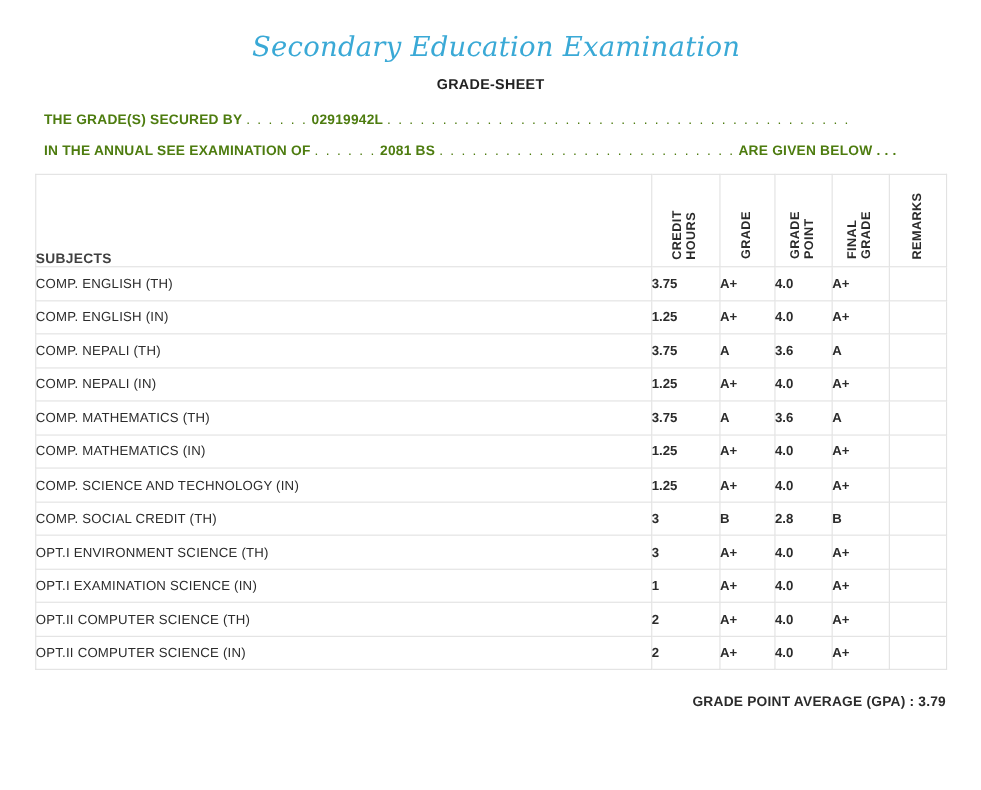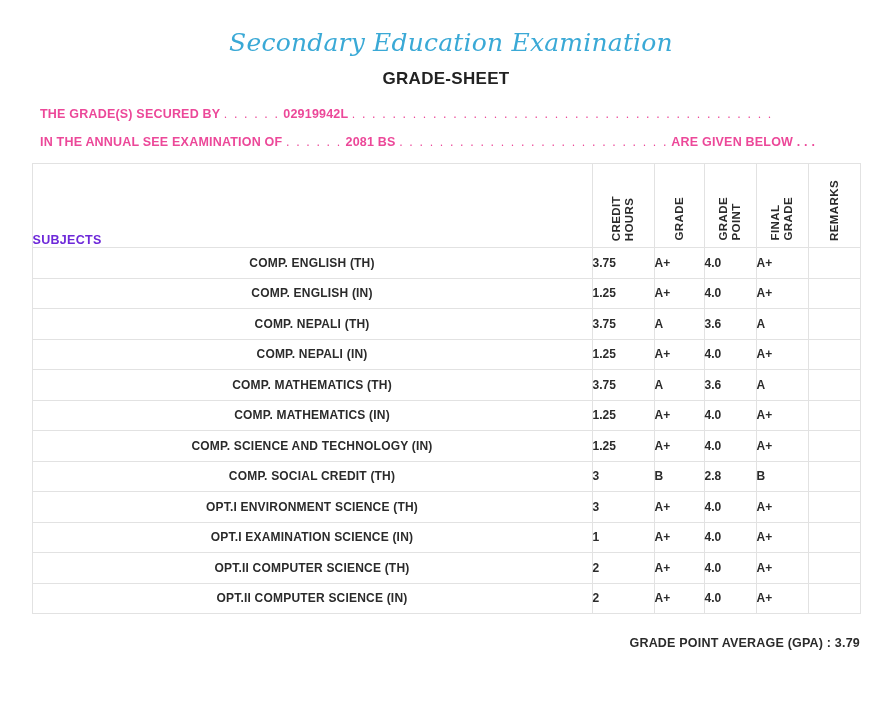--- a/index.html
+++ b/index.html
@@ -25,31 +25,31 @@
     font-style: italic;
     font-size: 25px;
     font-weight: normal;
     letter-spacing: 0.2px;
     padding-top: 28px;
     margin-left: 10px;
   }
   .subtitle {
     text-align: center;
     color: #222222;
-    font-size: 17px;
+    font-size: 13px;
     font-weight: bold;
     letter-spacing: 0.3px;
     margin-top: 12px;
   }
   .info-block {
     margin-top: 18px;
     padding: 0 36px 0 40px;
   }
   .info-line {
-    color: #ec4899;
+    color: #4d7c0f;
     font-size: 12.5px;
     font-weight: bold;
     letter-spacing: 0.2px;
     margin-bottom: 14px;
     white-space: nowrap;
     overflow: hidden;
   }
   .info-line .dots { letter-spacing: 1.6px; font-weight: normal; }
   .info-line .val { font-weight: bold; }
 
@@ -66,21 +66,21 @@
   thead th {
     height: 84px;
     vertical-align: bottom;
     background: #ffffff;
   }
   th.subjects-head {
     text-align: left;
     padding: 0 0 12px 12px;
     font-size: 12.5px;
     font-weight: bold;
-    color: #6d28d9;
+    color: #404040;
     letter-spacing: 0.3px;
     vertical-align: bottom;
   }
   .vert-wrap {
     height: 80px;
     display: flex;
     align-items: flex-end;
     justify-content: center;
     padding-bottom: 6px;
   }
@@ -94,23 +94,23 @@
     line-height: 13px;
     text-align: left;
     white-space: pre-line;
   }
   tbody td {
     height: 30.5px;
     font-size: 12px;
     color: #2b2b2b;
   }
   td.subject {
-    text-align: center;
+    text-align: left;
     padding-left: 12px;
-    font-weight: bold;
+    font-weight: normal;
     letter-spacing: 0.2px;
   }
   td.num {
     text-align: left;
     font-weight: bold;
   }
   td.remarks { }
   .footer {
     width: 828px;
     margin: 0 auto;

